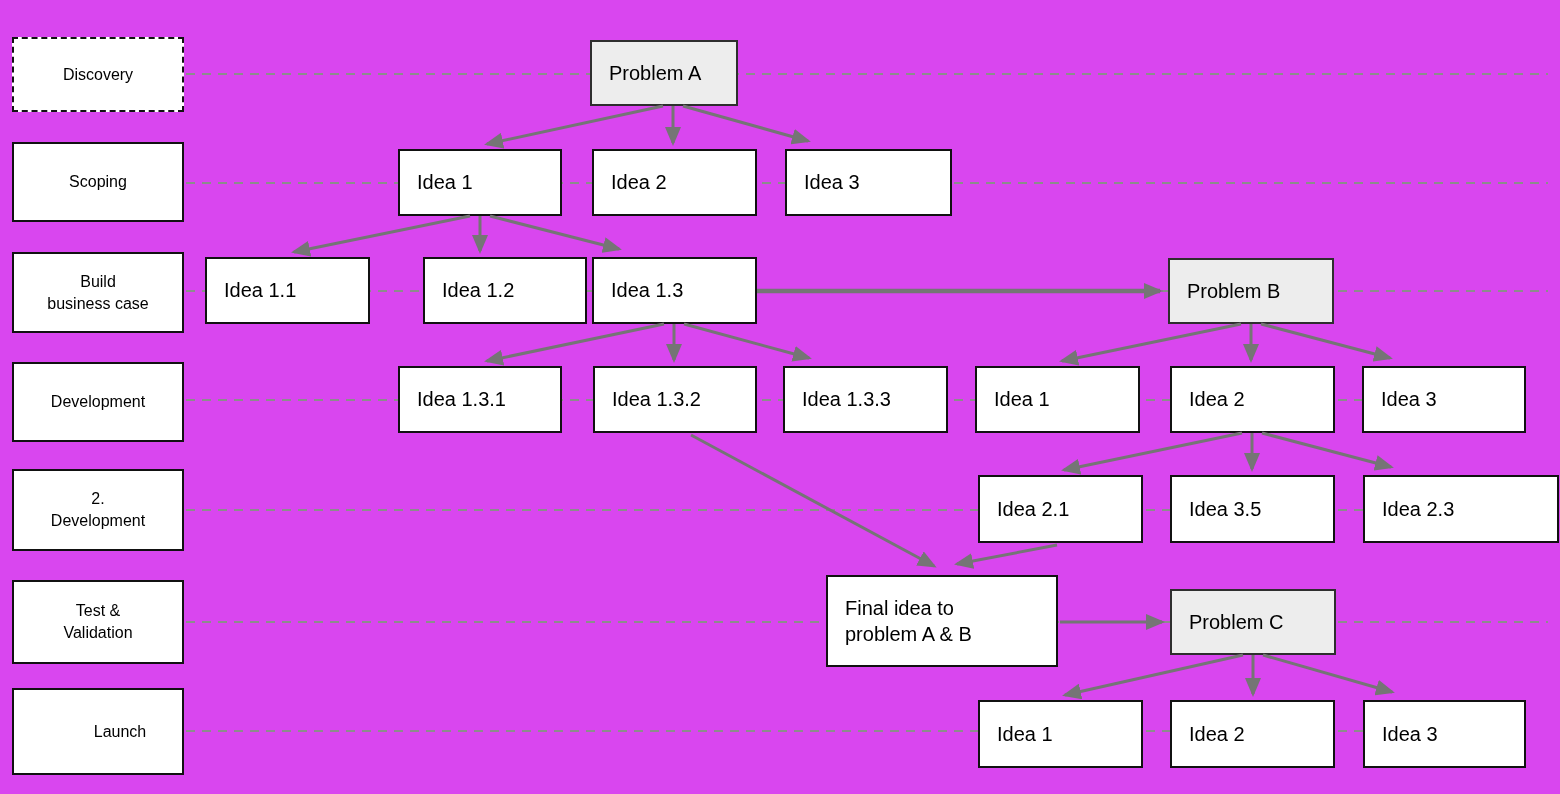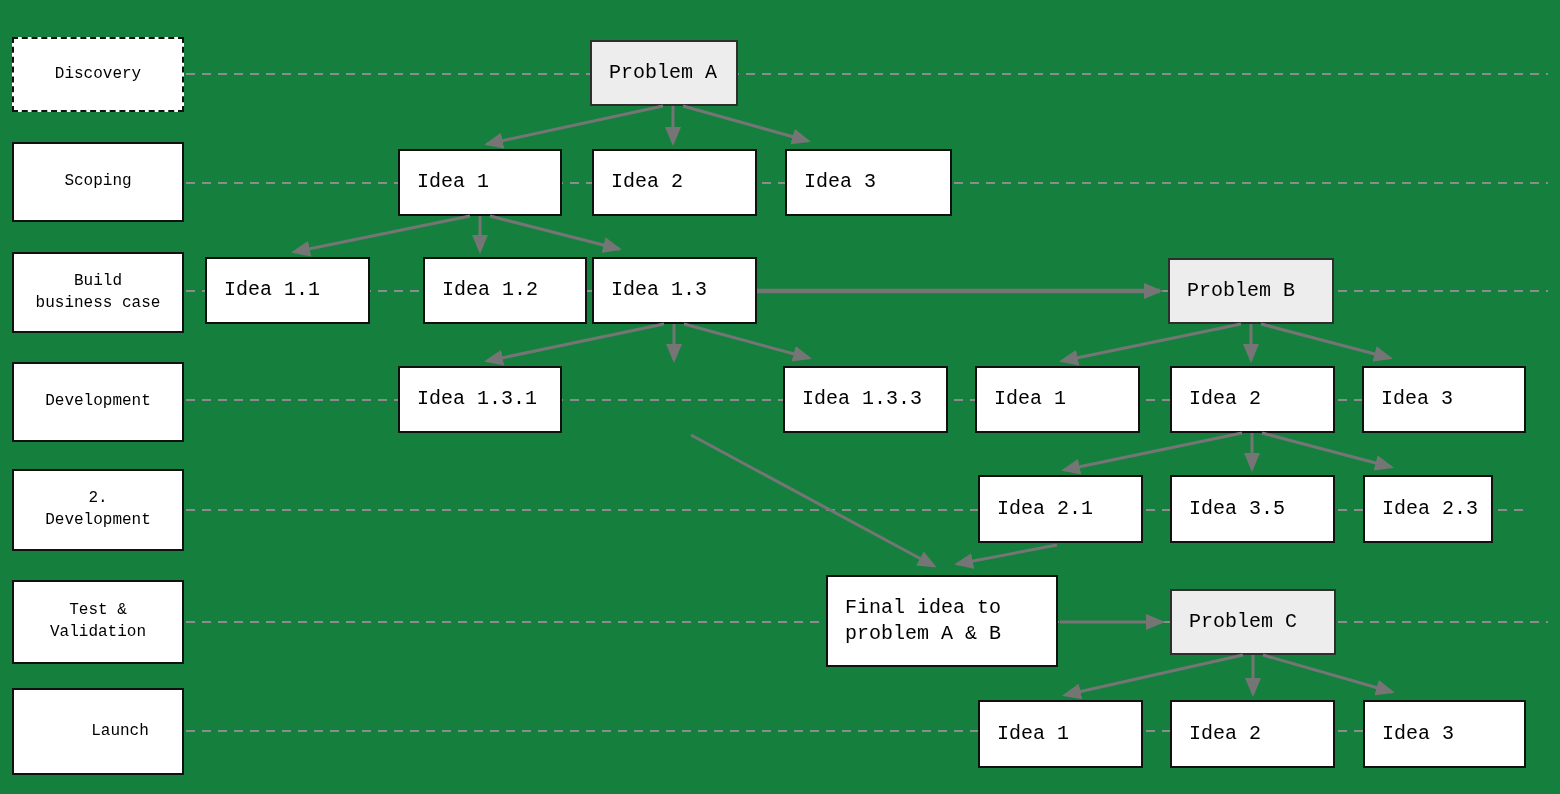--- a/index.html
+++ b/index.html
@@ -1,18 +1,18 @@
 <!DOCTYPE html>
 <html><head>
 <meta charset="utf-8">
 <style>
   html,body{margin:0;padding:0;background:#ffffff;}
   .canvas{
-    position:relative;width:1560px;height:794px;background:#15803d;
-    font-family:Liberation Mono, monospace;color:#000;overflow:hidden;
+    position:relative;width:1560px;height:794px;background:#d946ef;
+    font-family:Liberation Sans, sans-serif;color:#000;overflow:hidden;
   }
   svg.layer{position:absolute;left:0;top:0;pointer-events:none;}
   .stage{
     position:absolute;left:12px;width:172px;background:#ffffff;
     border:2px solid #111111;box-sizing:border-box;
     display:flex;align-items:center;justify-content:center;text-align:center;
     font-size:16px;line-height:1.35;white-space:pre-line;
   }
   .stage.dashed{border:2px dashed #111111;}
   .node{
@@ -56,28 +56,29 @@
   <div class="node" style="left:398px;top:149px;width:164px;height:67px;">Idea 1</div>
   <div class="node" style="left:592px;top:149px;width:165px;height:67px;">Idea 2</div>
   <div class="node" style="left:785px;top:149px;width:167px;height:67px;">Idea 3</div>
 
   <div class="node" style="left:205px;top:257px;width:165px;height:67px;">Idea 1.1</div>
   <div class="node" style="left:398px;top:257px;width:164px;height:67px;margin-left:25px;">Idea 1.2</div>
   <div class="node" style="left:592px;top:257px;width:165px;height:67px;">Idea 1.3</div>
   <div class="node problem" style="left:1168px;top:258px;width:166px;height:66px;">Problem B</div>
 
   <div class="node" style="left:398px;top:366px;width:164px;height:67px;">Idea 1.3.1</div>
+  <div class="node" style="left:593px;top:366px;width:164px;height:67px;">Idea 1.3.2</div>
   <div class="node" style="left:783px;top:366px;width:165px;height:67px;">Idea 1.3.3</div>
   <div class="node" style="left:975px;top:366px;width:165px;height:67px;">Idea 1</div>
   <div class="node" style="left:1170px;top:366px;width:165px;height:67px;">Idea 2</div>
   <div class="node" style="left:1362px;top:366px;width:164px;height:67px;">Idea 3</div>
 
   <div class="node" style="left:978px;top:475px;width:165px;height:68px;">Idea 2.1</div>
   <div class="node" style="left:1170px;top:475px;width:165px;height:68px;">Idea 3.5</div>
-  <div class="node" style="left:1363px;top:475px;width:130px;height:68px;">Idea 2.3</div>
+  <div class="node" style="left:1363px;top:475px;width:196px;height:68px;">Idea 2.3</div>
 
   <div class="node" style="left:826px;top:575px;width:232px;height:92px;">Final idea to
 problem A &amp; B</div>
   <div class="node problem" style="left:1170px;top:589px;width:166px;height:66px;">Problem C</div>
 
   <div class="node" style="left:978px;top:700px;width:165px;height:68px;">Idea 1</div>
   <div class="node" style="left:1170px;top:700px;width:165px;height:68px;">Idea 2</div>
   <div class="node" style="left:1363px;top:700px;width:163px;height:68px;">Idea 3</div>
 
   <svg class="layer" width="1560" height="794">

